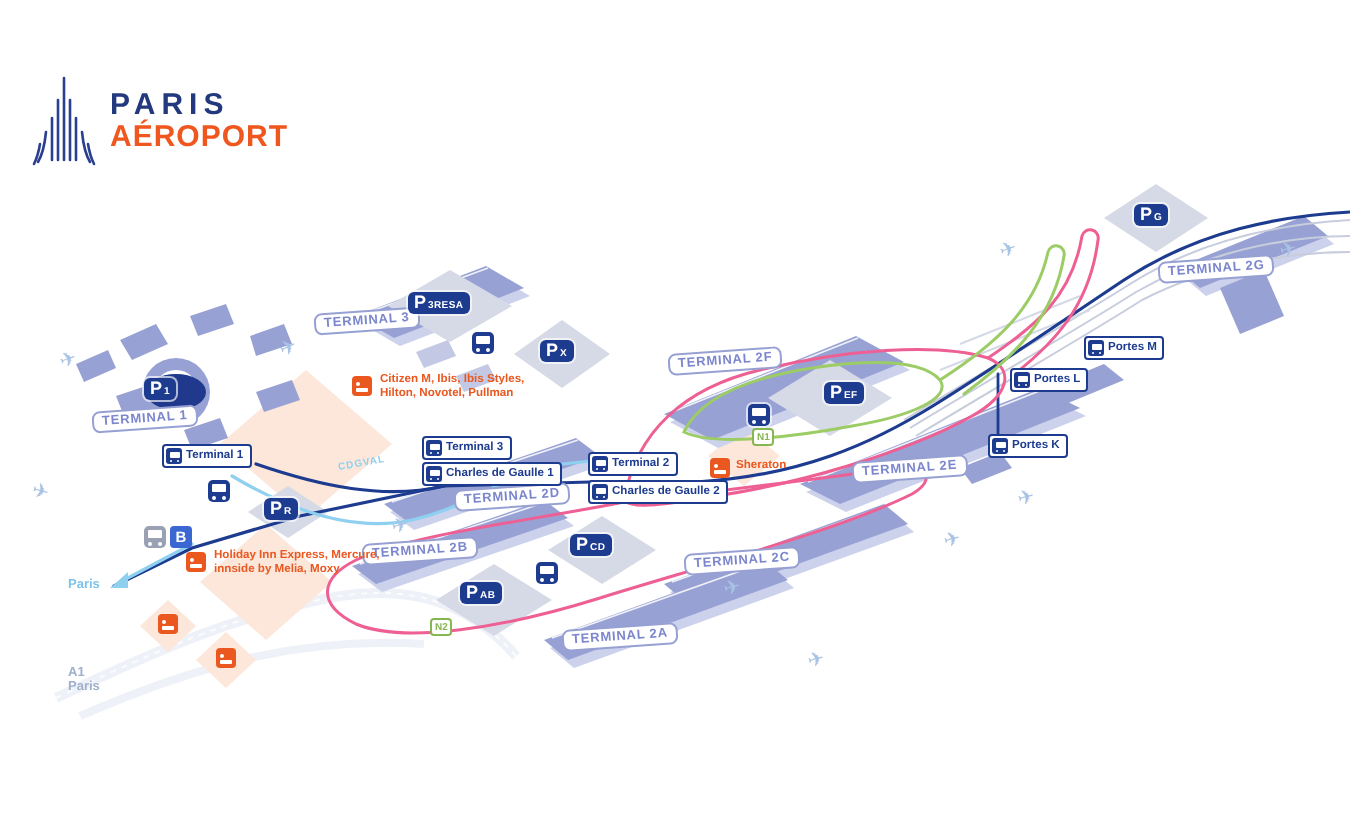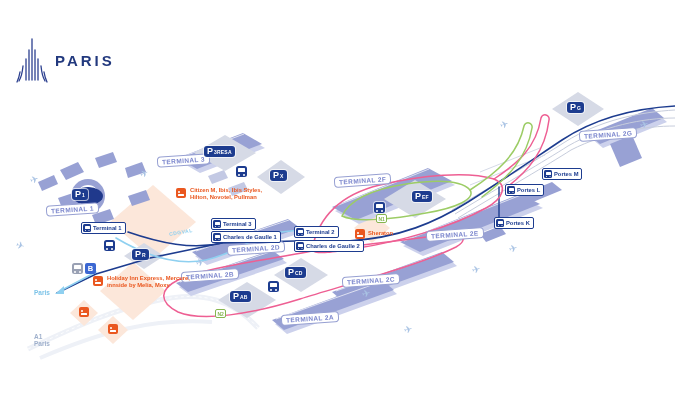--- a/index.html
+++ b/index.html
@@ -194,20 +194,21 @@
         <line x1="10" y1="25" x2="10" y2="46"></line>
         <line x1="22" y1="25" x2="22" y2="46"></line>
         <path d="M7,32 Q6,42 3,47"></path>
         <path d="M25,32 Q26,42 29,47"></path>
         <path d="M4,38 Q3,44 1,48"></path>
         <path d="M28,38 Q29,44 31,48"></path>
       </g>
     </svg>
     <div class="brand-text">
       <span class="brand-l1">PARIS</span>
+      <span class="brand-l2">AÉROPORT</span>
     </div>
   </div>
 
   <div class="tpill" style="left:46px;top:204px">TERMINAL 1</div>
   <div class="tpill" style="left:157px;top:155px">TERMINAL 3</div>
   <div class="tpill" style="left:334px;top:175px">TERMINAL 2F</div>
   <div class="tpill" style="left:426px;top:229px">TERMINAL 2E</div>
   <div class="tpill" style="left:227px;top:243px">TERMINAL 2D</div>
   <div class="tpill" style="left:181px;top:270px">TERMINAL 2B</div>
   <div class="tpill" style="left:342px;top:275px">TERMINAL 2C</div>

